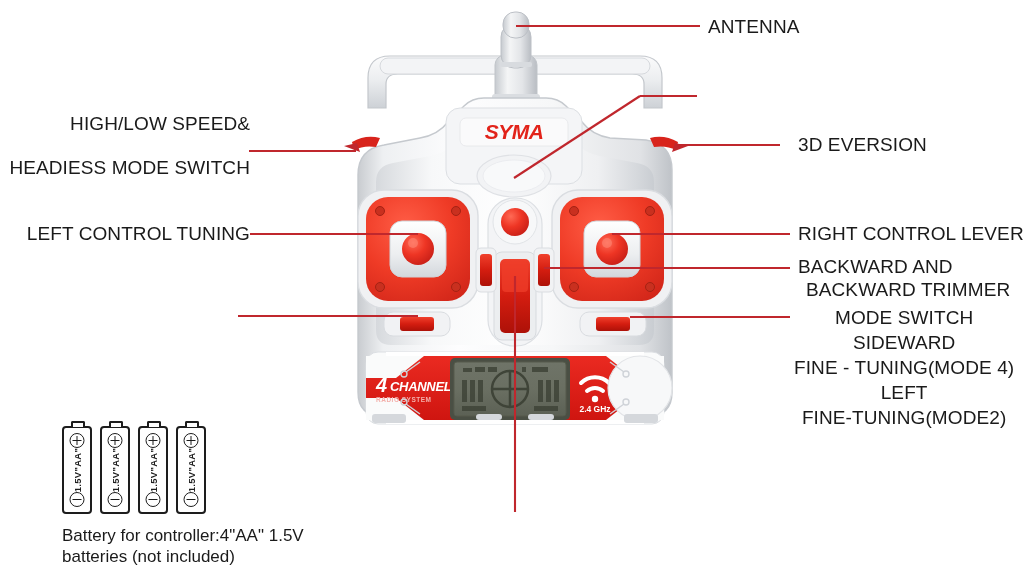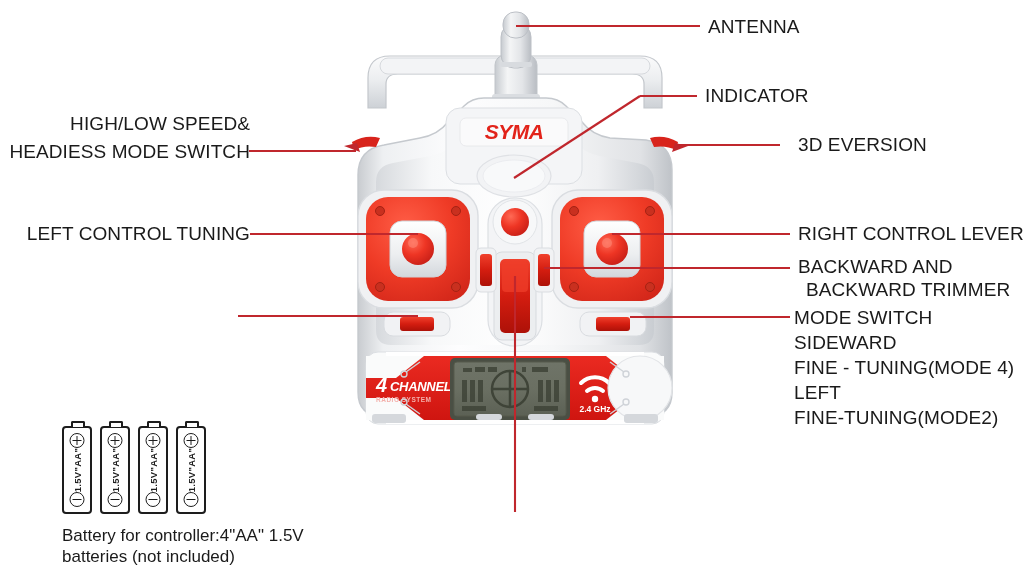--- a/index.html
+++ b/index.html
@@ -13,21 +13,21 @@
 
   
   .label{
     position:absolute;
     font-size:19px;
     line-height:23px;
     letter-spacing:0.1px;
     color:#1a1a1a;
     white-space:pre;
   }
-  .label.r{text-align:left;}
+  .label.r{text-align:center;}
   .label.l{text-align:right;}
 
   .caption{
     position:absolute;
     font-size:17px;
     line-height:21px;
     color:#1a1a1a;
     white-space:pre-line;
   }
 
@@ -323,27 +323,26 @@
       <line x1="238" y1="316" x2="418" y2="316"></line>
 
       <line x1="515" y1="276" x2="515" y2="512"></line>
     </g>
 
     <path d="M344,146 l16,6 l-3,-9 z" fill="#c0272d"></path>
     <path d="M688,146 l-16,6 l3,-9 z" fill="#c0272d"></path>
   </svg>
 
   <div class="label l" style="left:30px;top:112px;width:220px;">HIGH/LOW SPEED&amp;</div>
-  <div class="label l" style="left:8px;top:140px;width:242px;">HEADIESS MODE SWITCH</div>
+  <div class="label l" style="left:8px;top:156px;width:242px;">HEADIESS MODE SWITCH</div>
 
   <div class="label l" style="left:20px;top:222px;width:230px;">LEFT CONTROL TUNING</div>
 
 
   <div class="label r" style="left:708px;top:15px;">ANTENNA</div>
-  <div class="label r" style="left:705px;top:84px;">INDICATOR</div>
   <div class="label r" style="left:798px;top:133px;">3D EVERSION</div>
 
   <div class="label r" style="left:798px;top:222px;">RIGHT CONTROL LEVER</div>
 
   <div class="label r" style="left:798px;top:255px;">BACKWARD AND</div>
   <div class="label r" style="left:806px;top:278px;">BACKWARD TRIMMER</div>
 
   <div class="label r" style="left:794px;top:305px;line-height:25px;white-space:pre-line;">MODE SWITCH
 SIDEWARD
 FINE - TUNING(MODE 4)

